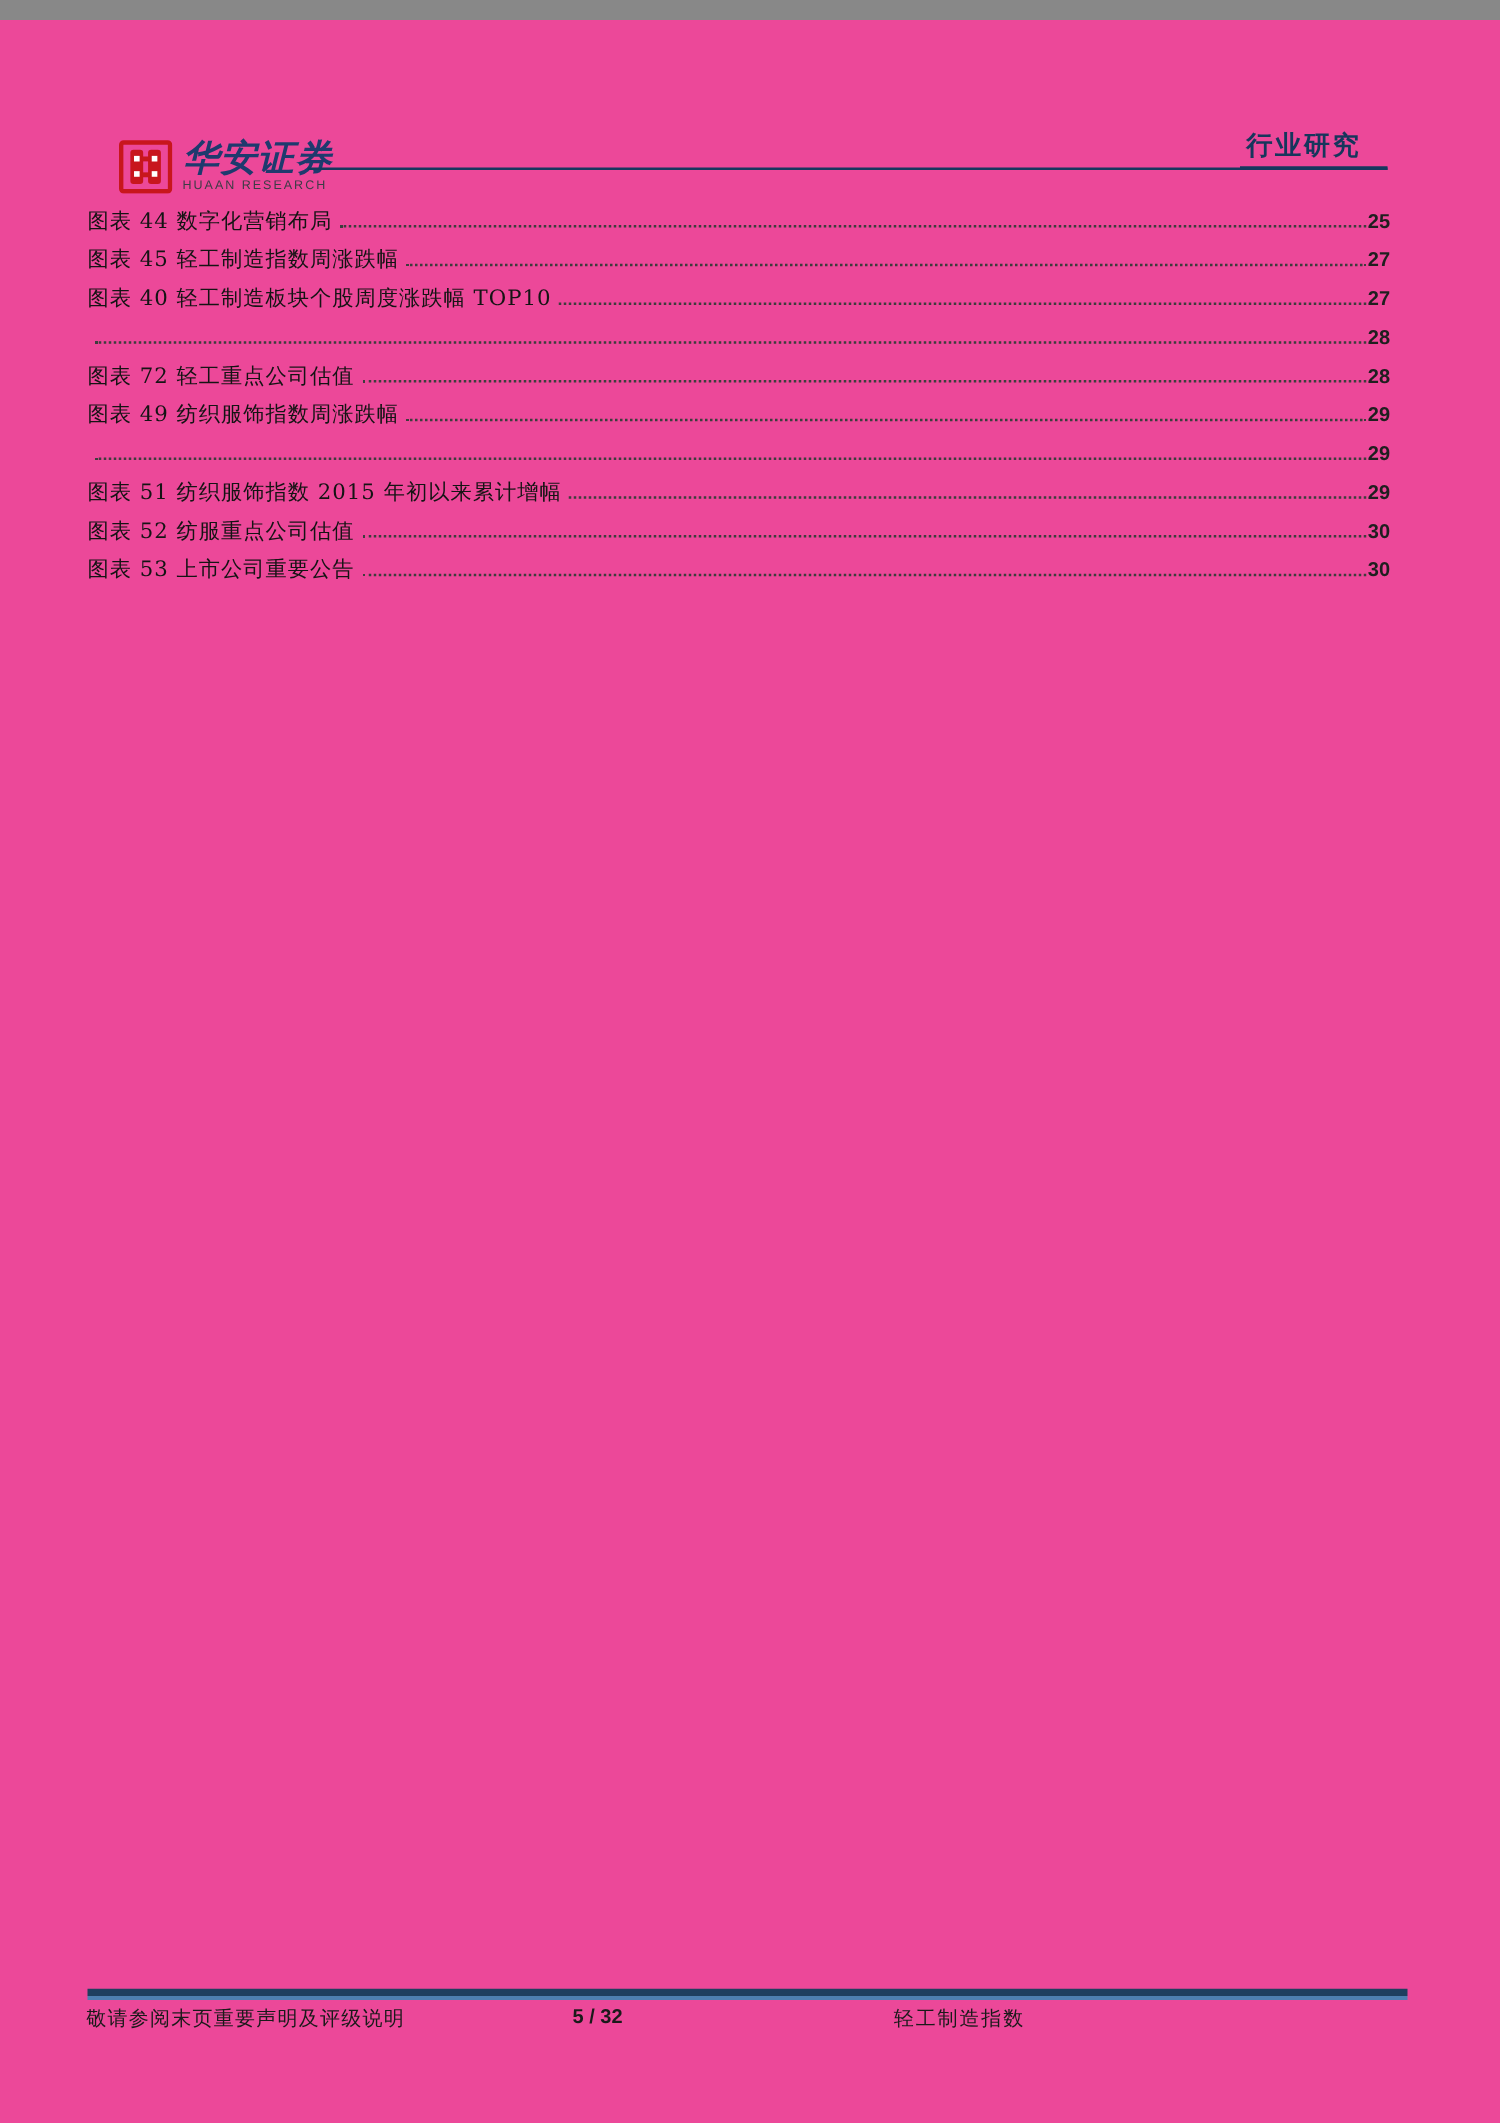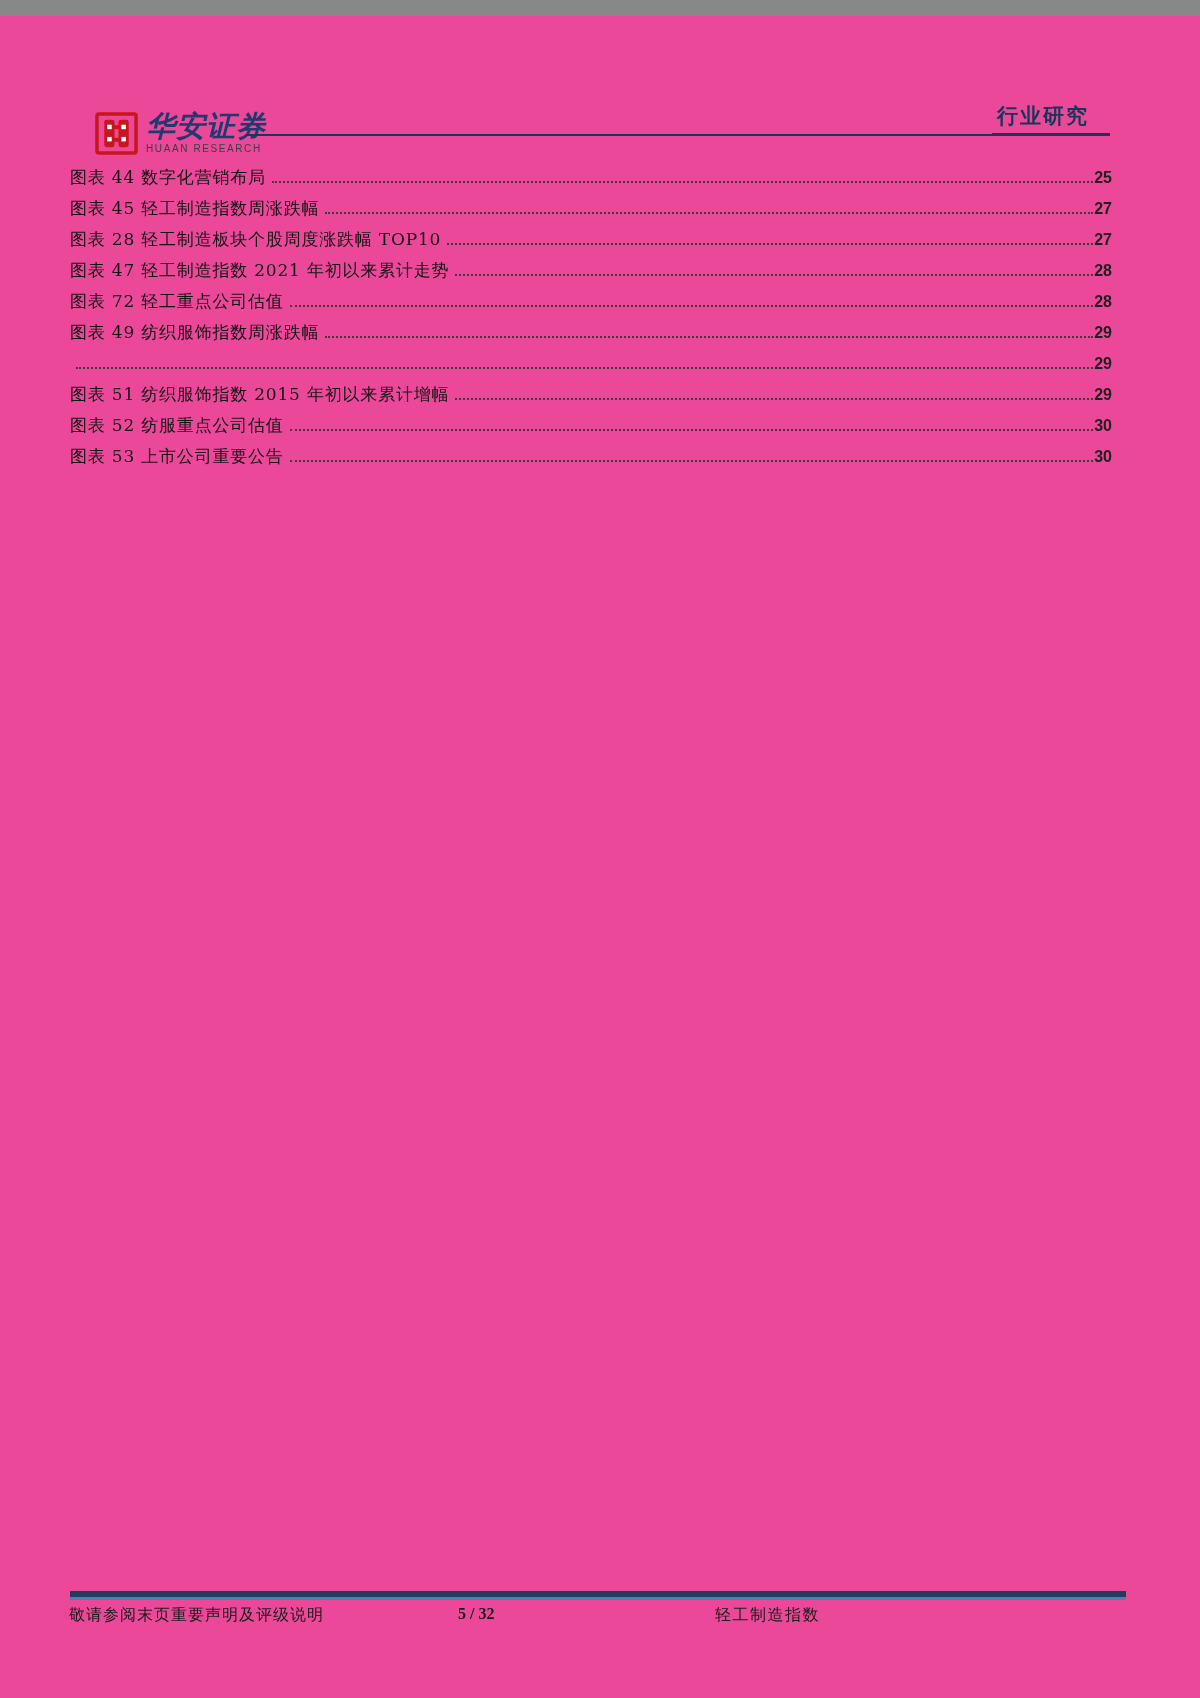--- a/index.html
+++ b/index.html
@@ -108,21 +108,21 @@
     position: absolute;
     left: 69px; top: 1589px;
     font-size: 16px;
     letter-spacing: 1px;
     color: #1a1a1a;
     white-space: nowrap;
   }
   .footer-page {
     position: absolute;
     left: 458px; top: 1589px;
-    font-family: Liberation Serif, serif;
+    font-family: Liberation Sans, sans-serif;
     font-size: 16px;
     font-weight: bold;
     color: #1a1a1a;
     white-space: nowrap;
   }
   .footer-report-type {
     position: absolute;
     left: 715px; top: 1589px;
     font-size: 16px;
     letter-spacing: 1.5px;
@@ -167,27 +167,26 @@
       <span class="toc-page">25</span>
     </div>
 
     <div class="toc-row">
       <span class="toc-label">图表 45 轻工制造指数周涨跌幅</span>
       <span class="toc-leader"></span>
       <span class="toc-page">27</span>
     </div>
 
     <div class="toc-row">
-      <span class="toc-label">图表 28 轻工制造板块个股周度涨跌幅 TOP10</span>
+      <span class="toc-label">图表 40 轻工制造板块个股周度涨跌幅 TOP10</span>
       <span class="toc-leader"></span>
       <span class="toc-page">27</span>
     </div>
 
     <div class="toc-row">
-      <span class="toc-label">图表 47 轻工制造指数 2021 年初以来累计走势</span>
       <span class="toc-leader"></span>
       <span class="toc-page">28</span>
     </div>
 
     <div class="toc-row">
       <span class="toc-label">图表 72 轻工重点公司估值</span>
       <span class="toc-leader"></span>
       <span class="toc-page">28</span>
     </div>
 

